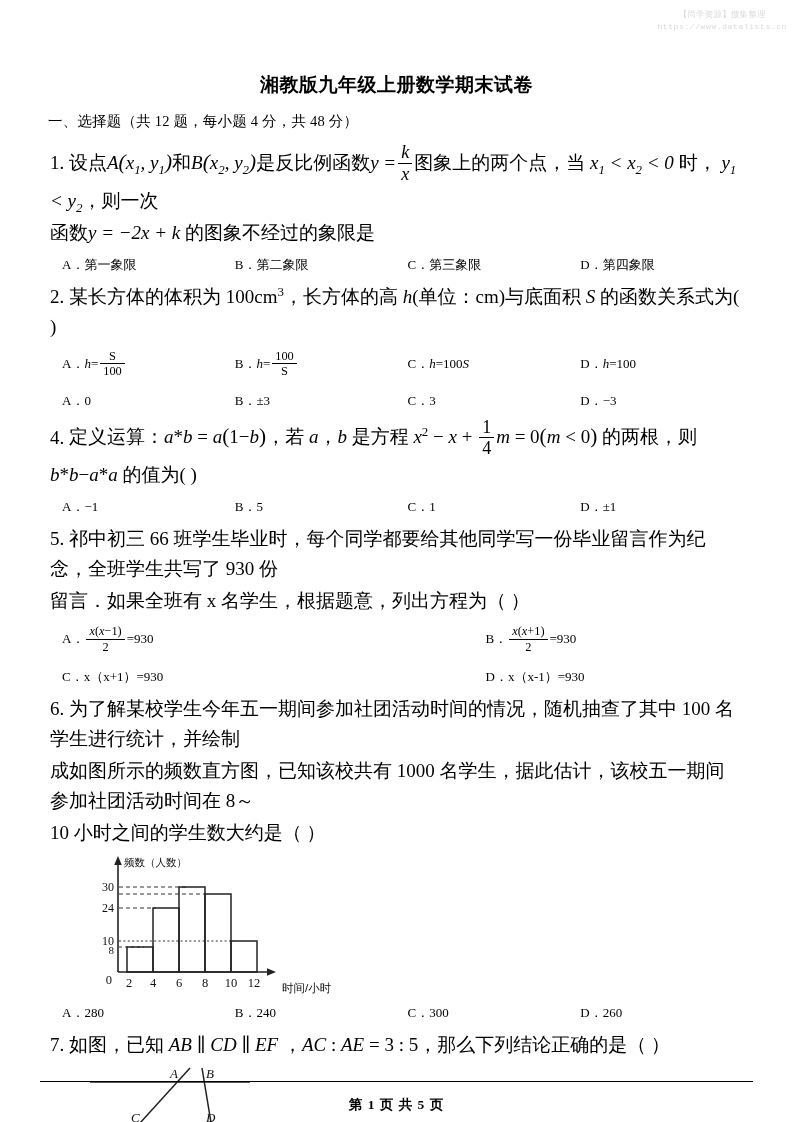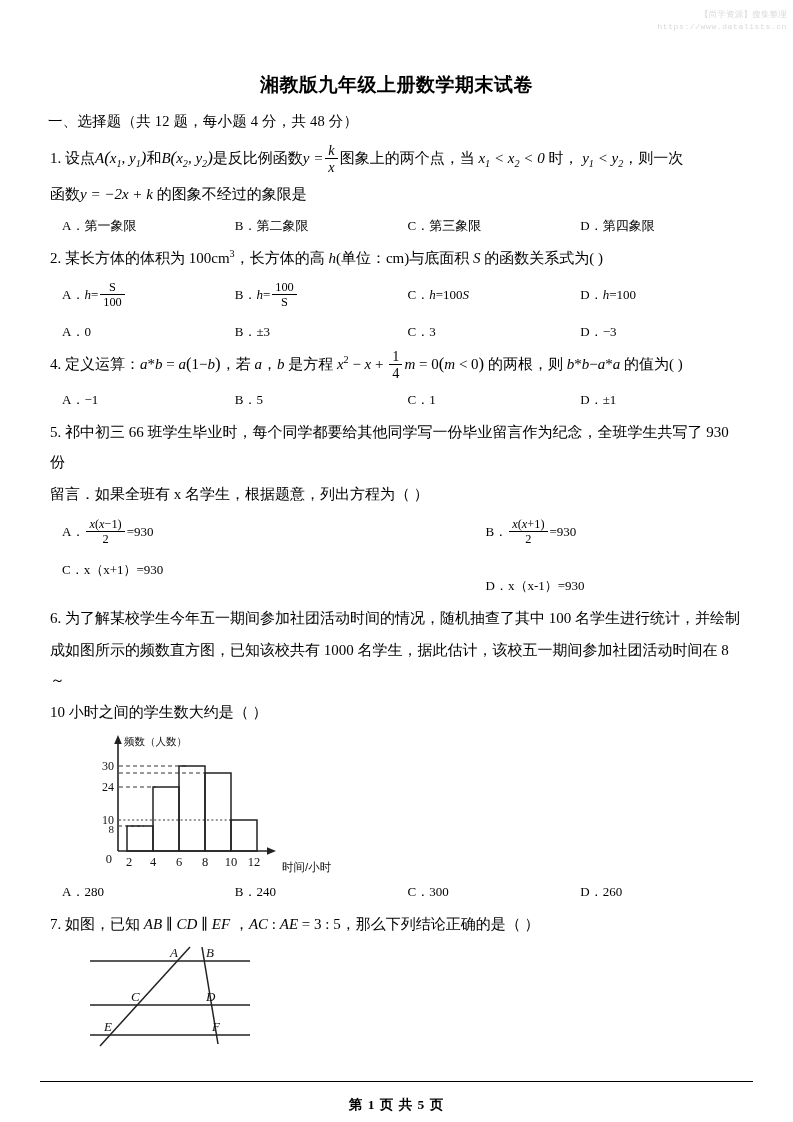--- a/index.html
+++ b/index.html
@@ -12,21 +12,21 @@
     color: #000;
     position: relative;
     overflow: hidden;
   }
 
   
   .watermark {
     position: absolute;
     top: 8px;
     right: 6px;
-    text-align: right;
+    text-align: center;
     color: #d9d9d9;
     font-size: 8.5px;
     line-height: 1.55;
     letter-spacing: .2px;
     user-select: none;
     font-family: "Liberation Sans", sans-serif;
   }
   .watermark .wm2 { font-family: "Liberation Mono", monospace; font-size: 8px; letter-spacing: .6px; }
 
   
@@ -48,21 +48,21 @@
 
   .section-head {
     font-weight: normal;
     font-size: 14.5px;
     margin: 0 0 12px 8px;
     letter-spacing: .2px;
   }
 
   
   .q {
-    font-size: 15px;
+    font-size: 19px;
     line-height: 30px;
     margin: 0 0 2px 10px;
     padding-right: 12px;
   }
 
   .opts {
     display: flex;
     font-size: 13px;
     line-height: 30px;
     margin: 0 0 2px 22px;
@@ -187,21 +187,21 @@
   </div>
   <div class="q">
     <span>留言．如果全班有 x 名学生，根据题意，列出方程为（    ）</span>
   </div>
   <div class="opts two" style="line-height:42px;">
     <div>A．<span class="frac"><span class="num"><i>x</i>(<i>x</i>−1)</span><span class="den">2</span></span>=930</div>
     <div style="padding-left:78px;">B．<span class="frac"><span class="num"><i>x</i>(<i>x</i>+1)</span><span class="den">2</span></span>=930</div>
   </div>
   <div class="opts two">
     <div>C．x（x+1）=930</div>
-    <div style="padding-left:78px;margin-top:16px;">D．x（x‑1）=930</div>
+    <div style="padding-left:78px;">D．x（x‑1）=930</div>
   </div>
 
   <div class="q">
     <span>6.</span>
     <span>为了解某校学生今年五一期间参加社团活动时间的情况，随机抽查了其中 100 名学生进行统计，并绘制</span>
   </div>
   <div class="q">
     <span>成如图所示的频数直方图，已知该校共有 1000 名学生，据此估计，该校五一期间参加社团活动时间在 8～</span>
   </div>
   <div class="q">

